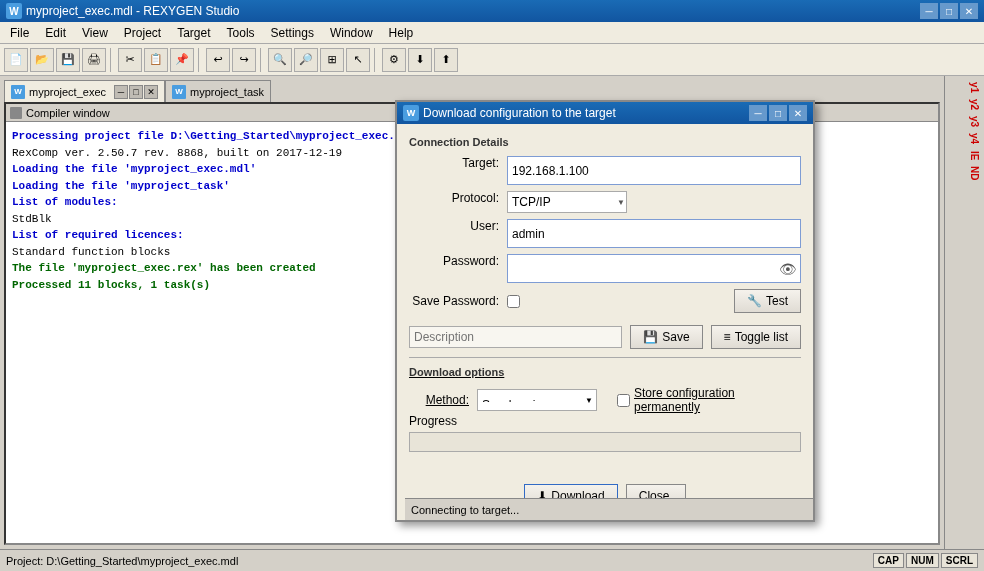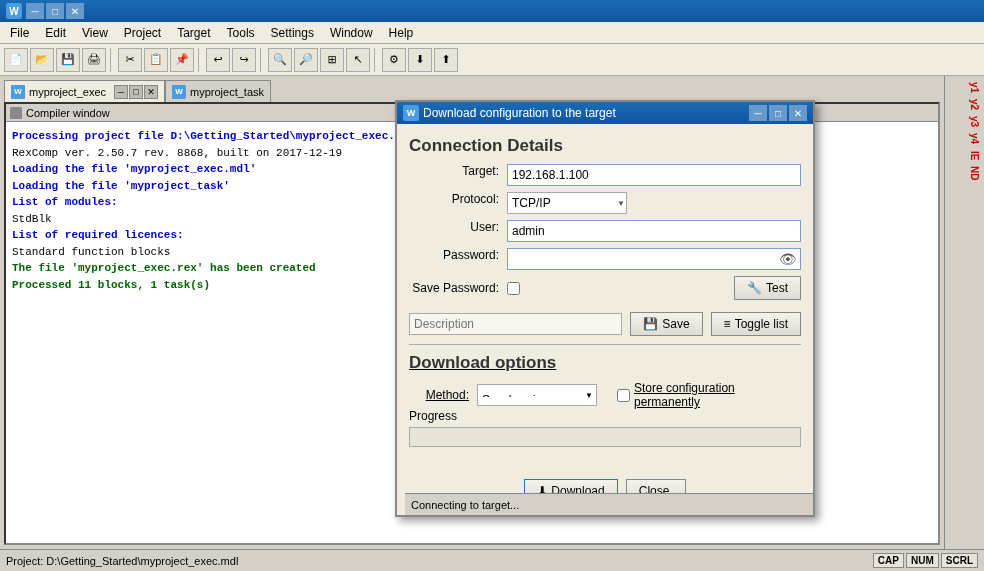--- a/index.html
+++ b/index.html
@@ -299,40 +299,40 @@
       display: flex;
       align-items: center;
       justify-content: center;
     }
 
     
     .dialog-content {
       padding: 12px;
     }
     .section-label {
-      font-size: 17px;
+      font-size: 11px;
       font-weight: bold;
       margin-bottom: 8px;
       color: #333;
     }
     .form-row {
       display: flex;
       align-items: flex-start;
       margin-bottom: 6px;
       gap: 8px;
     }
     .form-label {
       width: 90px;
       text-align: right;
       font-size: 12px;
       flex-shrink: 0;
     }
     .form-input {
       flex: 1;
-      height: 22px;
+      height: 29px;
       border: 1px solid #7e9cd4;
       background: white;
       padding: 2px 4px;
       font-size: 12px;
       outline: none;
     }
     .form-select-wrapper {
       flex: 1;
       display: flex;
       align-items: center;
@@ -503,20 +503,21 @@
   </style>
 </head>
 <body>
 
 <div class="main-window">
 
   <div class="title-bar">
     <div class="title-bar-icon">
       <span>W</span>
     </div>
+    <span class="title-bar-text">myproject_exec.mdl - REXYGEN Studio</span>
     <div class="title-bar-controls">
       <button class="title-bar-btn">─</button>
       <button class="title-bar-btn">□</button>
       <button class="title-bar-btn close">✕</button>
     </div>
   </div>
 
   <div class="menu-bar">
     <div class="menu-item">File</div>
     <div class="menu-item">Edit</div>

